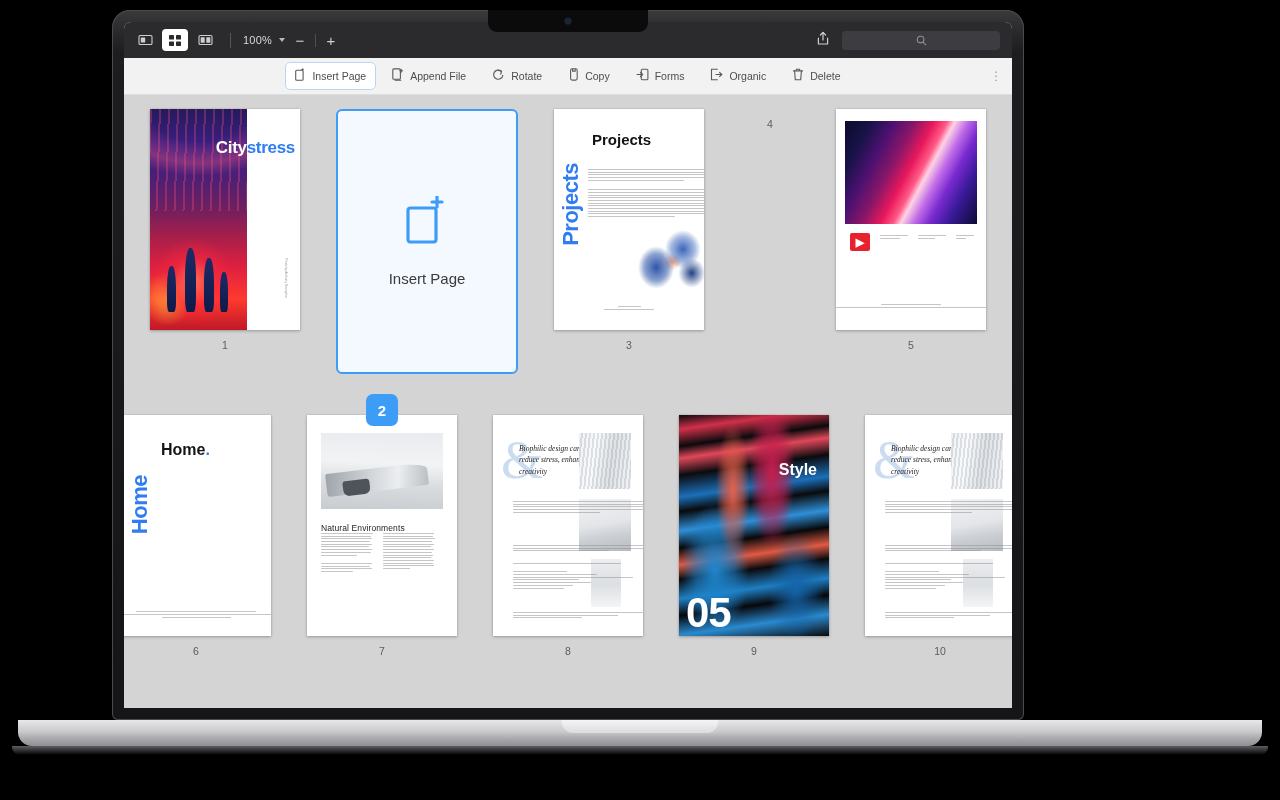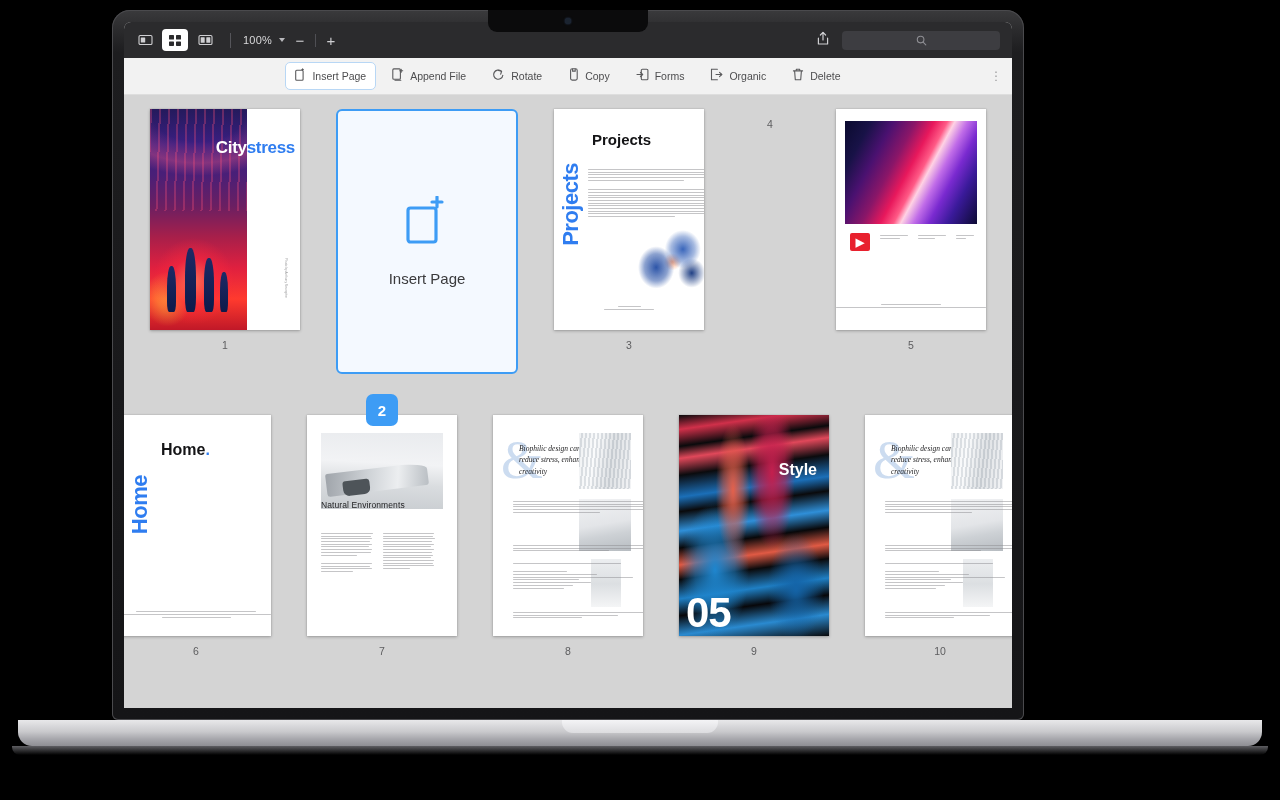--- a/index.html
+++ b/index.html
@@ -366,21 +366,21 @@
     border-radius: 2px 30% 3px 3px;
   }
   .p7-engine {
     position: absolute; left: 18%; top: 62%;
     width: 22%; height: 20%;
     background: #4e5459;
     border-radius: 3px 3px 6px 6px;
     transform: rotate(-7deg);
   }
   .p7-title {
-    position: absolute; left: 14px; top: 85px;
+    position: absolute; left: 14px; top: 108px;
     font-size: 8.5px; color: #1d1d1f; letter-spacing: .1px;
   }
   .p7-cols { position: absolute; left: 14px; right: 14px; top: 118px; display: flex; gap: 10px; }
 
   
   .amp {
     position: absolute; left: 8px; top: 24px;
     font-family: "Liberation Serif", serif;
     font-size: 54px; color: #ccdcf0; line-height: .8;
   }

